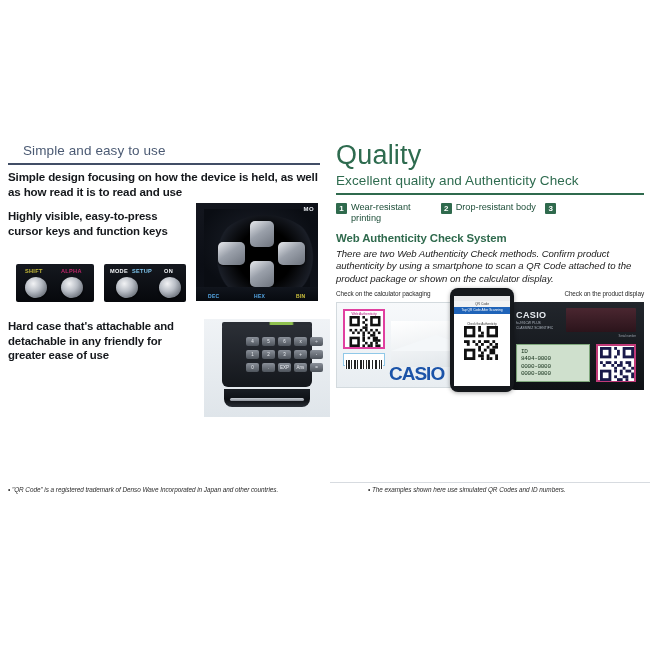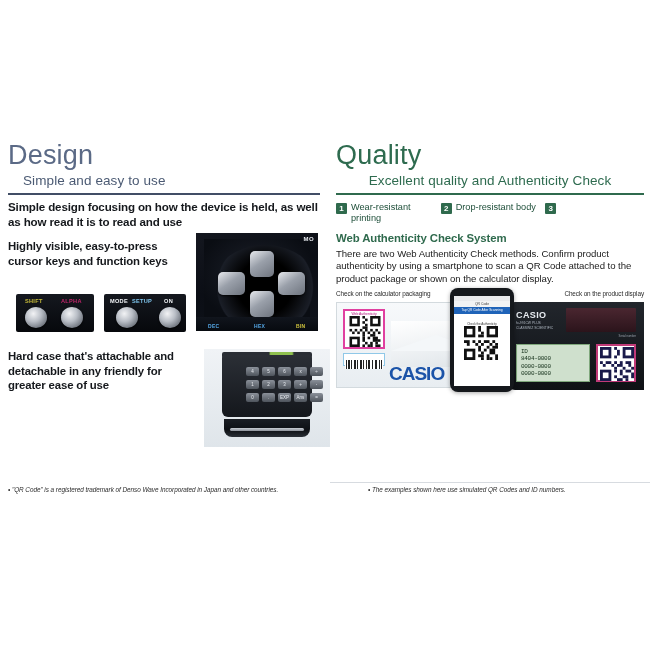--- a/index.html
+++ b/index.html
@@ -22,37 +22,38 @@
     font-size:27px;line-height:30px;font-weight:400;letter-spacing:.2px;
     margin:0;padding:0;
   }
   .h1.blue{color:#5b6a86;}
   .h1.green{color:#2e6b4f;}
   .h2{
     font-size:13.5px;line-height:17px;font-weight:400;margin:2px 0 0 0;
     letter-spacing:.1px;
   }
   .h2.blue{color:#4b5a73;margin-left:15px;}
-  .h2.green{color:#2e6b4f;text-align:center;}
+  .h2.green{color:#2e6b4f;}
   .rule{height:2px;margin:4px 0 5px 0;}
   .rule.blue{background:#414e66;}
   .rule.green{background:#2f6a4d;}
 
   
   .lead{
     font-size:11.6px;line-height:14.6px;font-weight:700;color:#15181c;
     margin:0 0 10px 0;letter-spacing:-.15px;
   }
   .bullet-txt{
     font-size:11.4px;line-height:14.4px;font-weight:700;color:#15181c;
     letter-spacing:-.15px;margin:0;
   }
   .para{
     font-size:9.6px;line-height:12.2px;color:#1b1b1b;margin:0;
     letter-spacing:-.05px;
+    font-style:italic;
   }
   .sub-h{
     font-size:11.4px;line-height:14px;color:#2f6a4d;font-weight:700;
     margin:8px 0 3px 0;letter-spacing:-.1px;
   }
 
   
   .feats{display:flex;gap:6px;margin:7px 0 0 0;}
   .feat{display:flex;gap:4px;flex:1;align-items:flex-start;}
   .num{
@@ -161,21 +162,20 @@
   .fn-1{left:8px;top:0;}
   .fn-2{left:368px;top:0;}
 </style>
 </head>
 <body>
 
 <div class="page">
   <div class="content">
 
     <div class="col col-left">
-      <div class="h1 blue">Design</div>
       <div class="h2 blue">Simple and easy to use</div>
       <div class="rule blue"></div>
       <div class="lead">Simple design focusing on how the device is held, as well as how read it is to read and use</div>
 
       <div class="left-row" style="height:208px;">
 
         <div class="bullet-txt" style="position:absolute;left:0;top:0;width:180px;">Highly visible, easy-to-press cursor keys and function keys</div>
 
         <div class="photo pad-photo">
           <div class="pad-inner">

